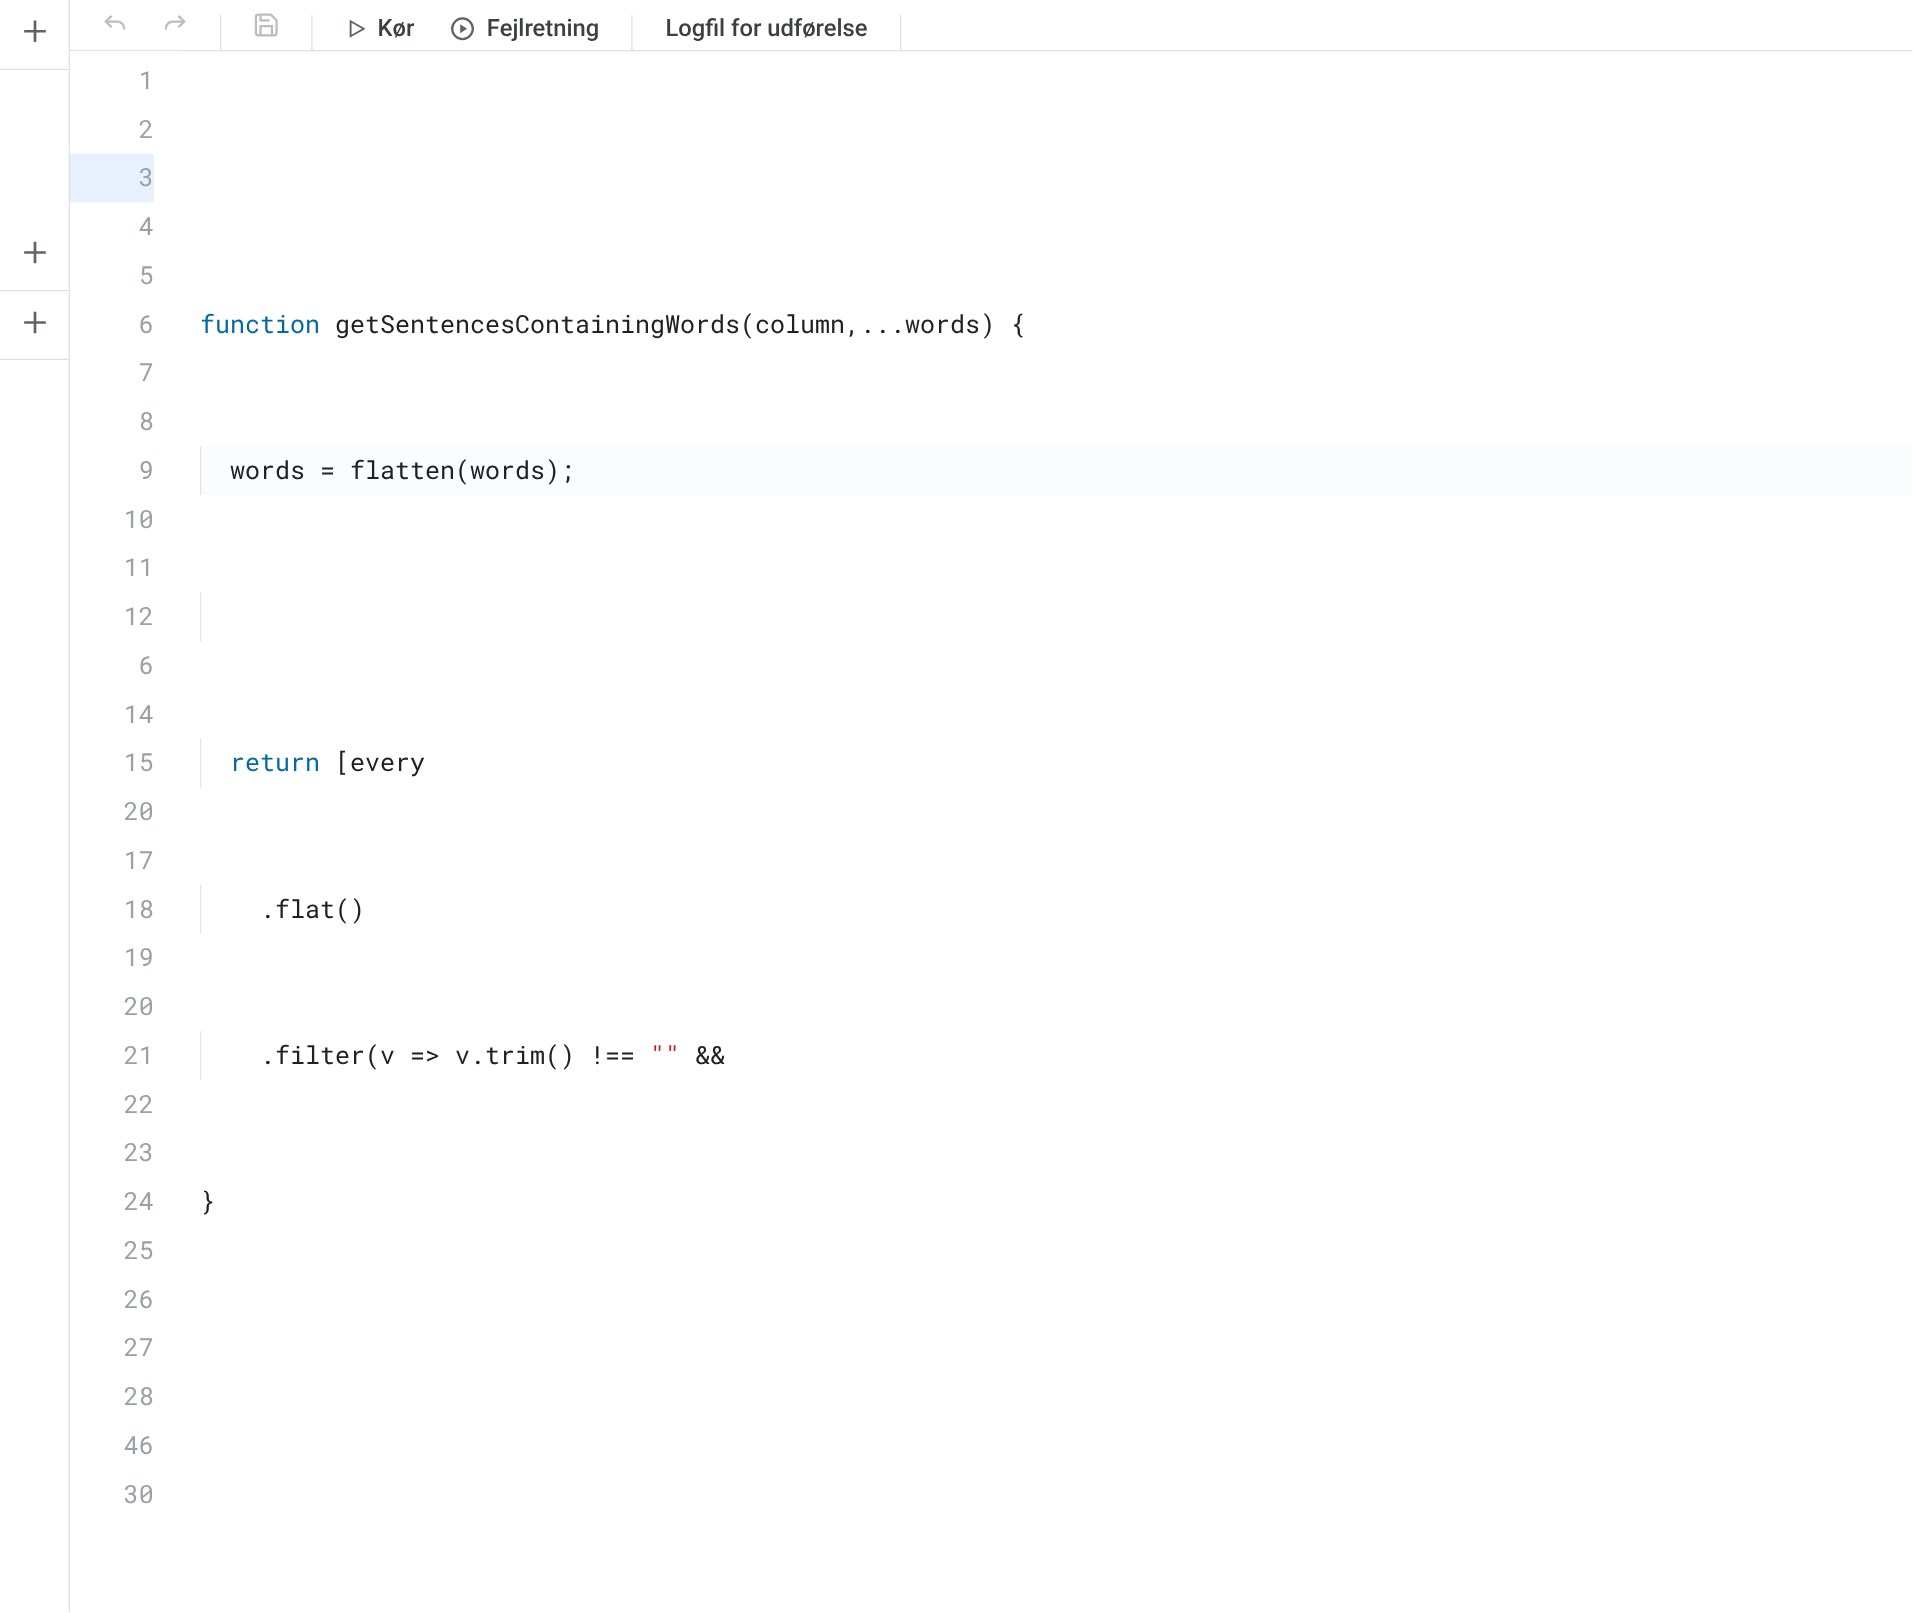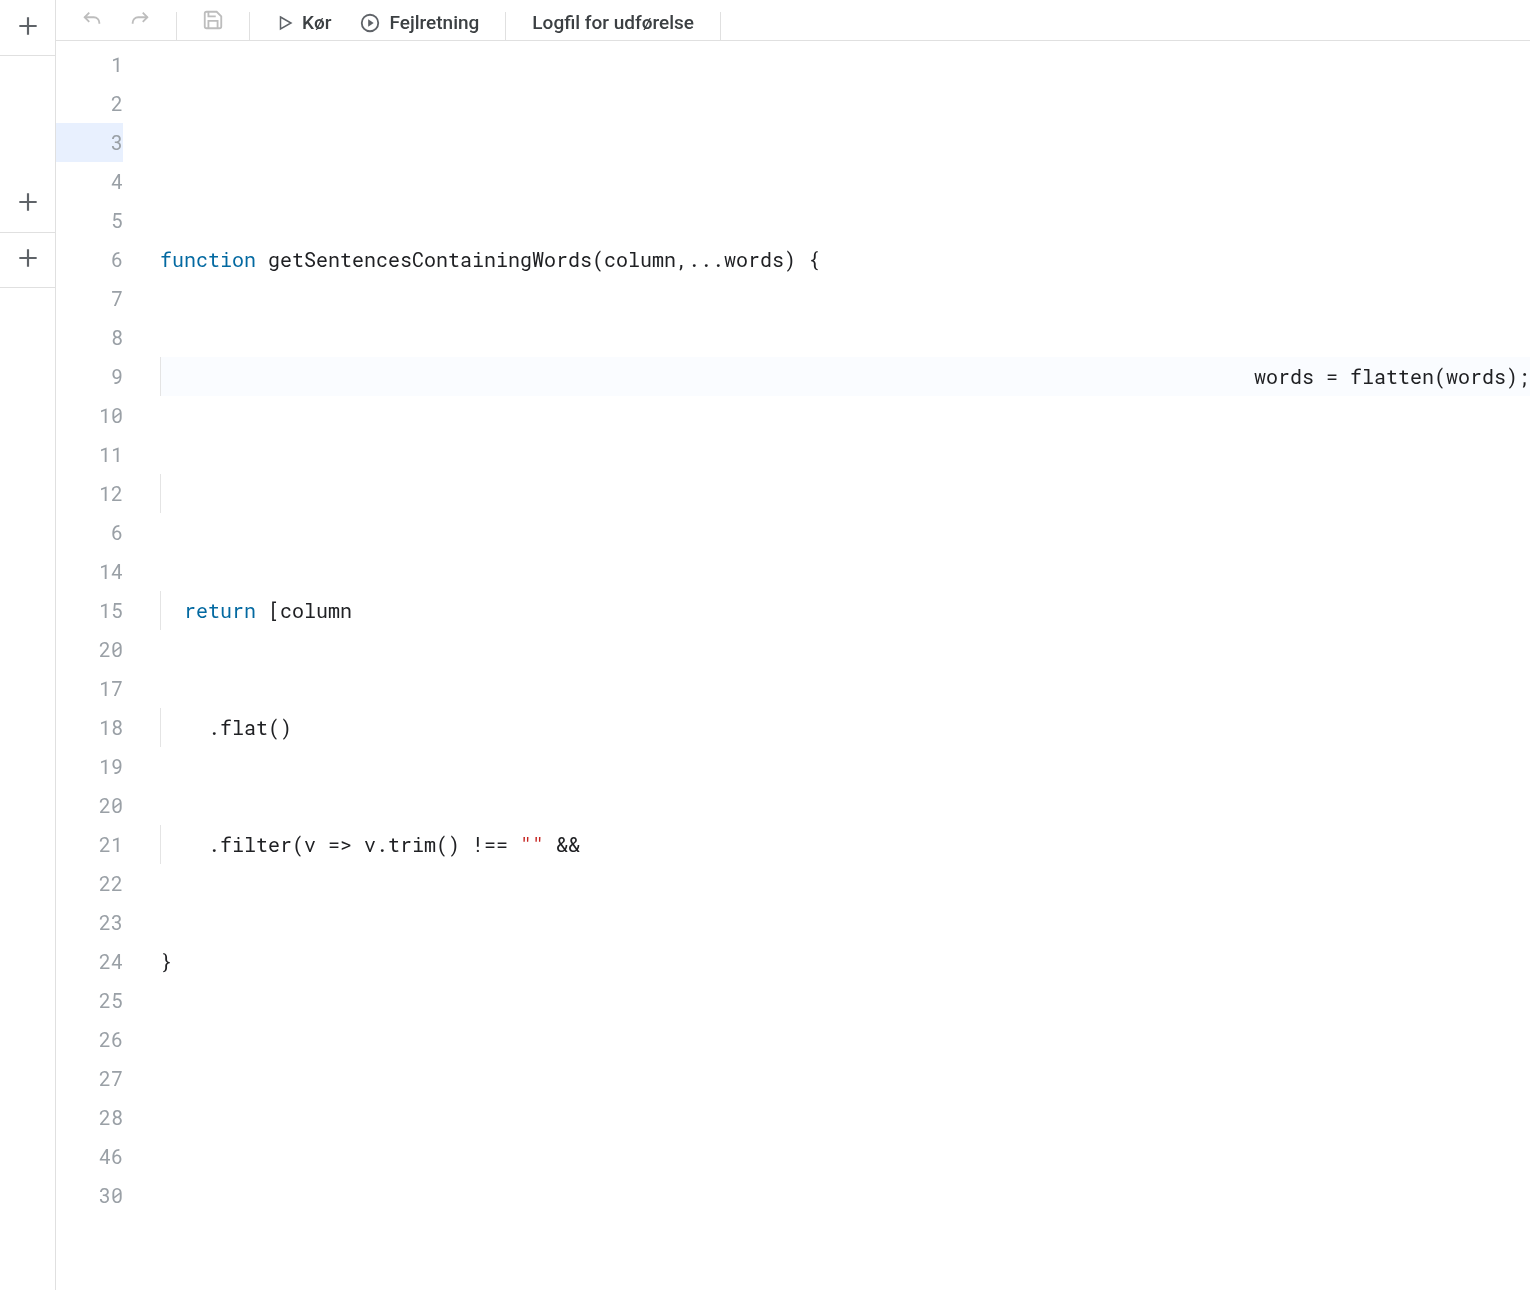--- a/index.html
+++ b/index.html
@@ -107,21 +107,20 @@
     padding-left: 14px;
     white-space: pre;
     color: #202124;
   }
   .codewrap .line {
     height: 39px;
     position: relative;
   }
   .codewrap .line.active-line {
     background: #e8f0fe33;
-    text-align: right;
   }
   .indent-guide {
     position: absolute;
     top: 0; bottom: 0;
     border-left: 1px solid #e4e4e4;
   }
   
   .kw { color: #0369a1; }  
   .str { color: #c5221f; }
 </style>
@@ -228,21 +227,21 @@
         <div class="ln">27</div>
         <div class="ln">28</div>
         <div class="ln">46</div>
         <div class="ln">30</div>
       </div>
     <div class="codewrap">
       <div class="line"><span></span></div>
       <div class="line"><span class="kw">function</span><span> getSentencesContainingWords(column,...words) {</span></div>
       <div class="line active-line"><span class="indent-guide" style="left:0px"></span><span>  words = flatten(words);</span></div>
       <div class="line"><span class="indent-guide" style="left:0px"></span><span></span></div>
-      <div class="line"><span class="indent-guide" style="left:0px"></span><span>  </span><span class="kw">return</span><span> [column</span></div>
+      <div class="line"><span class="indent-guide" style="left:0px"></span><span>  </span><span class="kw">return</span><span> [every</span></div>
       <div class="line"><span class="indent-guide" style="left:0px"></span><span>    .flat()</span></div>
       <div class="line"><span class="indent-guide" style="left:0px"></span><span>    .filter(v =&gt; v.trim() !== </span><span class="str">""</span><span> &amp;&amp;</span></div>
       <div class="line"><span>}</span></div>
       <div class="line"></div>
       
       
       
       
       
       

